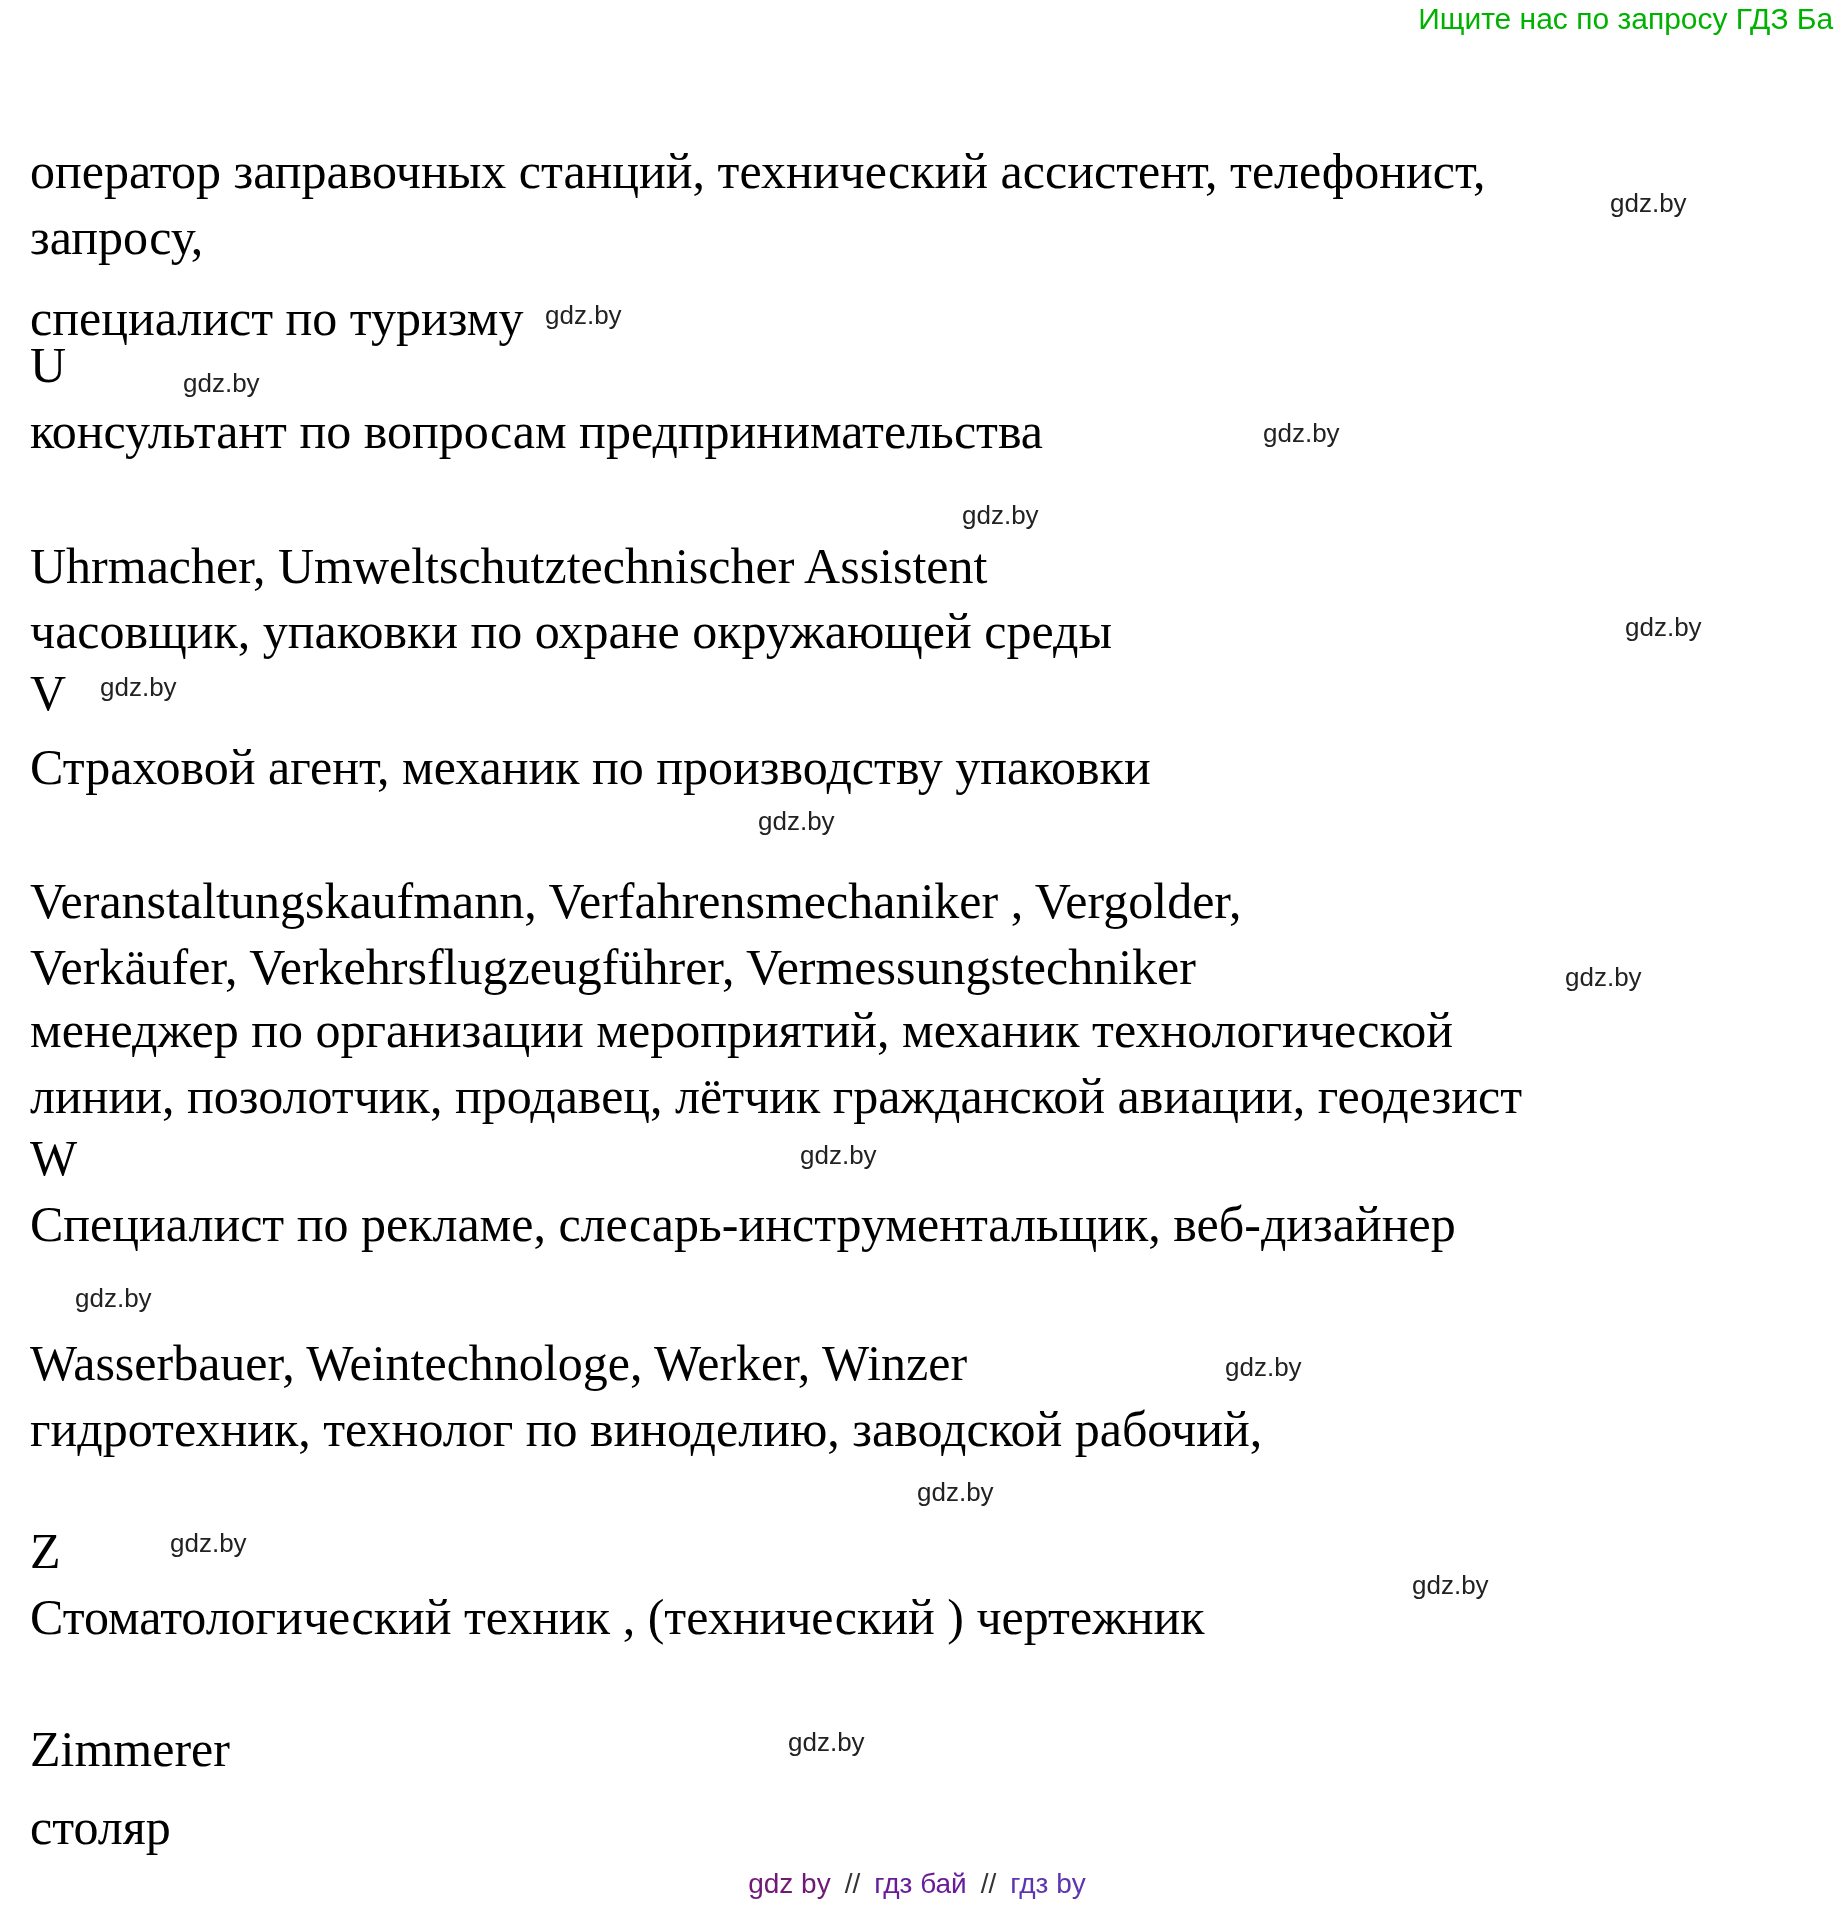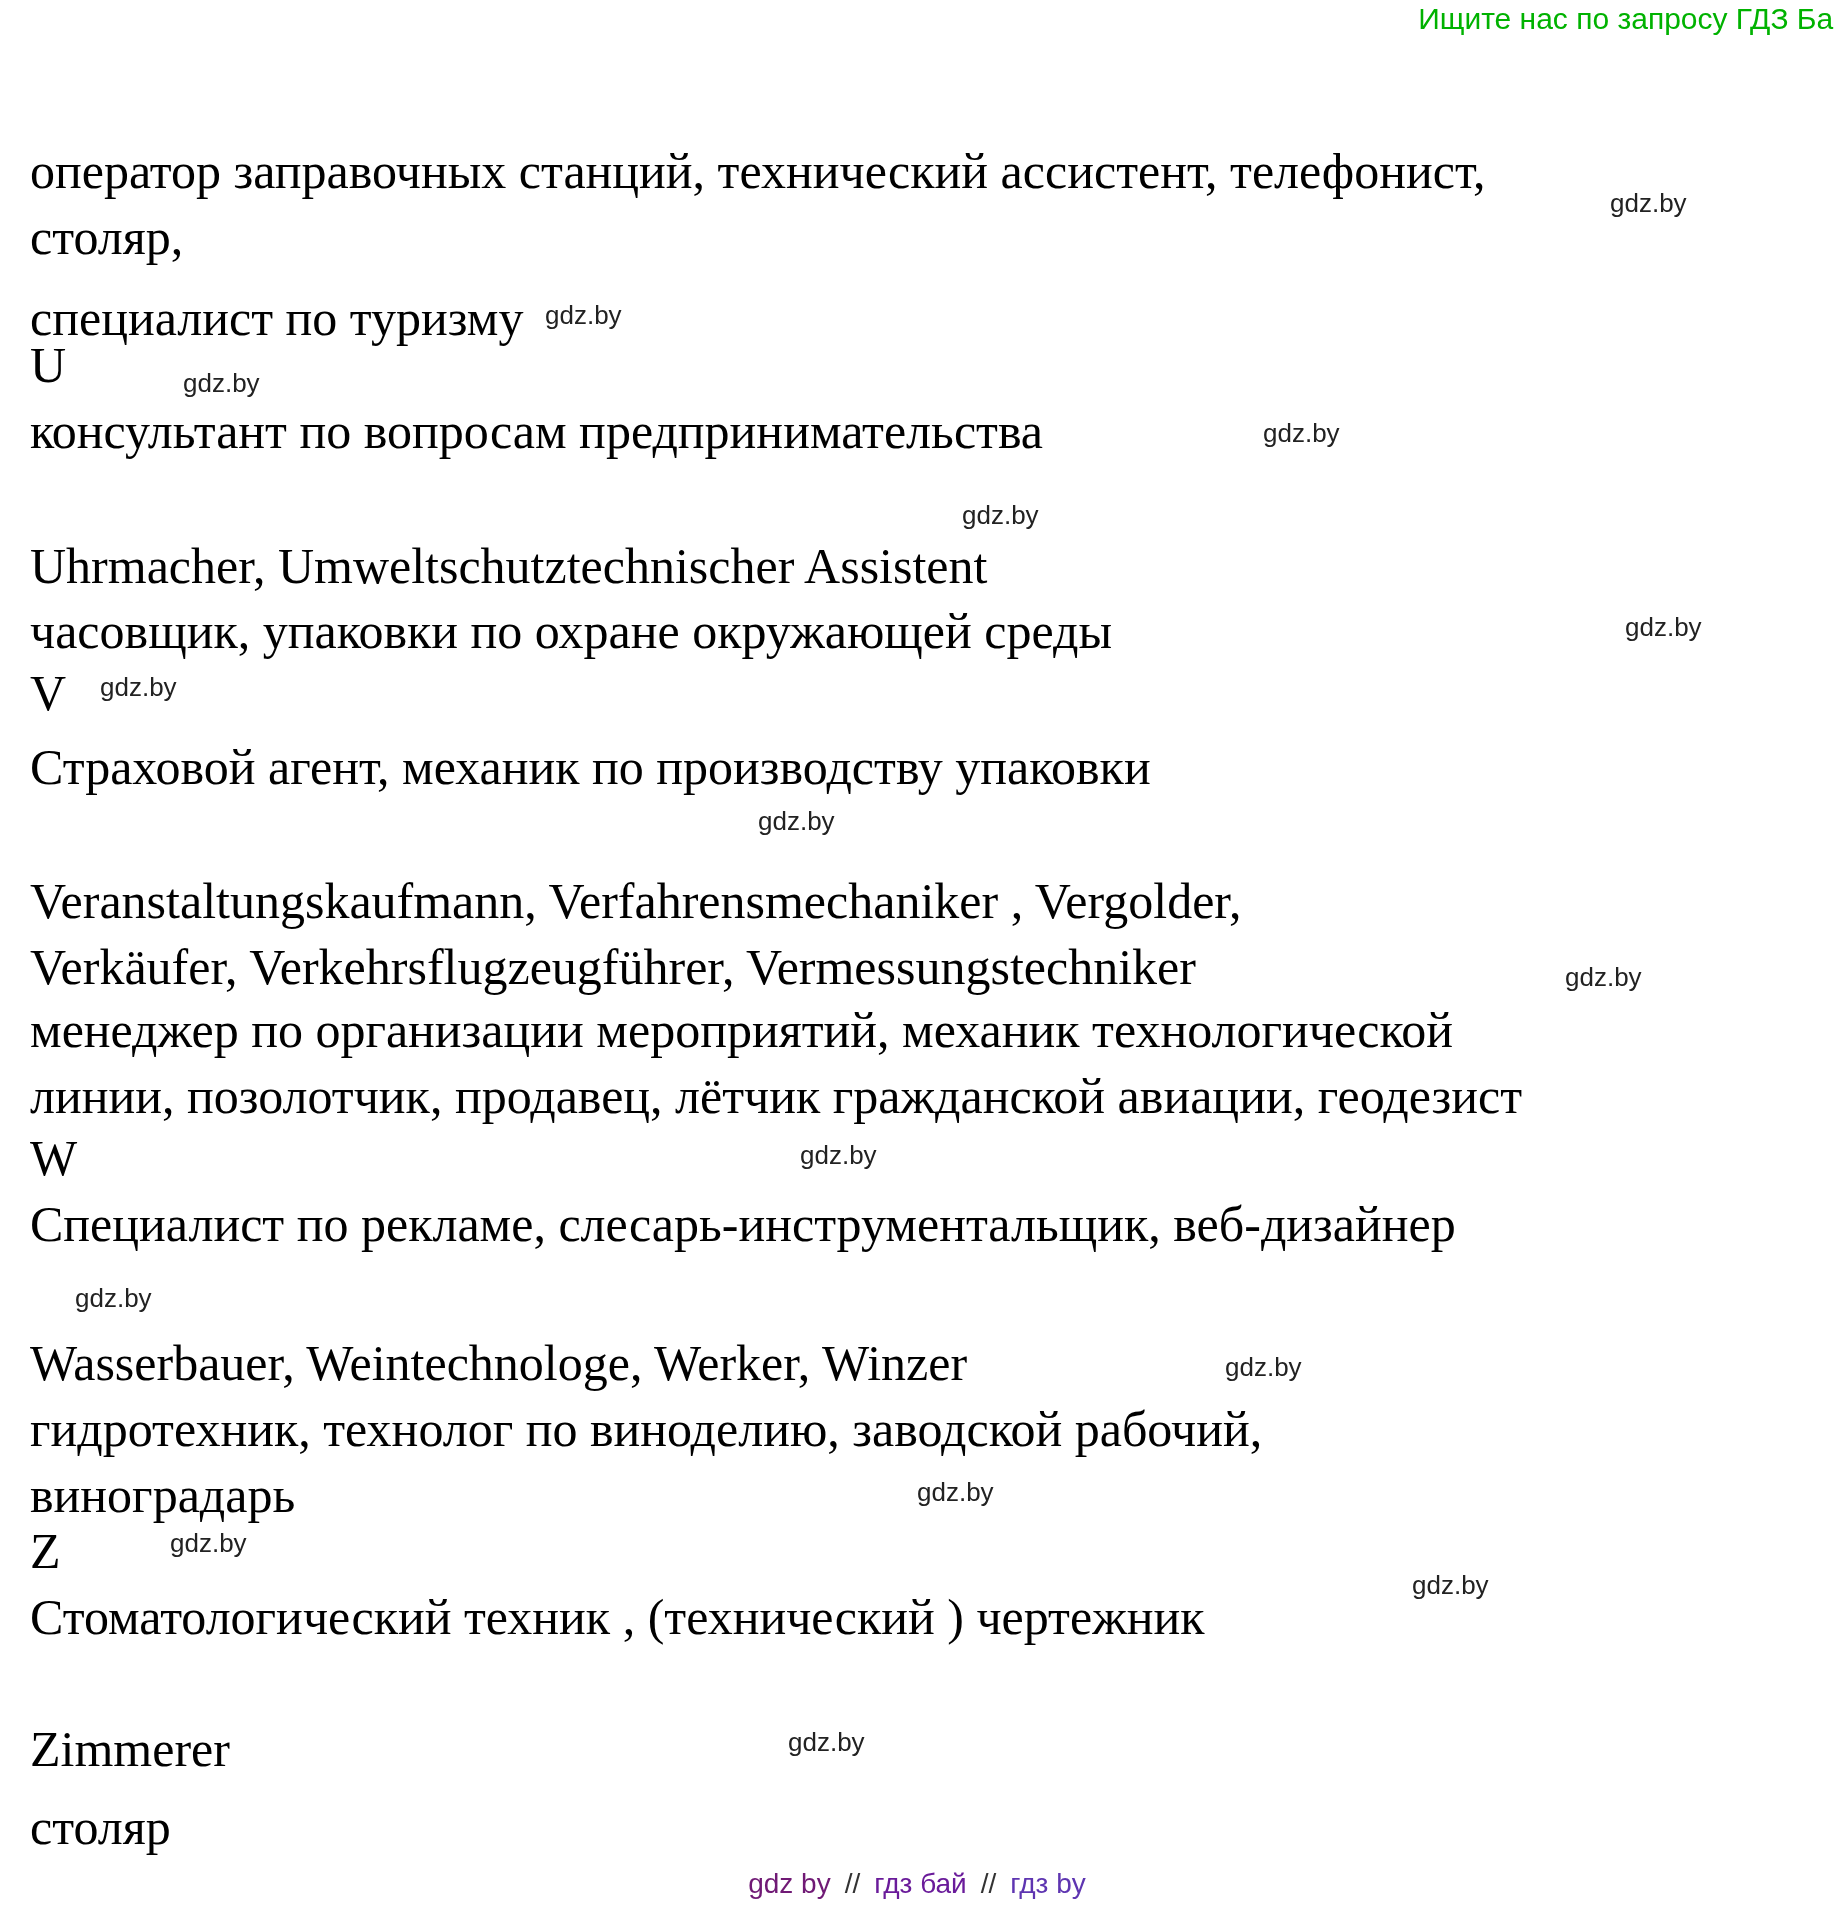--- a/index.html
+++ b/index.html
@@ -58,37 +58,36 @@
   .footer .sep { color: #333333; padding: 0 14px; }
 </style>
 </head>
 <body>
 
 <div id="page-root">
 
   <div class="promo-header">Ищите нас по запросу ГДЗ Бай</div>
 
   <div class="line" style="top:141px">оператор заправочных станций, технический ассистент, телефонист,</div>
-  <div class="line" style="top:207px">столяр,</div>
+  <div class="line" style="top:207px">запросу,</div>
   <div class="line" style="top:288px">специалист по туризму</div>
   <div class="line" style="top:335px">U</div>
   <div class="line" style="top:401px">консультант по вопросам предпринимательства</div>
   <div class="line" style="top:536px">Uhrmacher, Umweltschutztechnischer Assistent</div>
   <div class="line" style="top:601px">часовщик, упаковки по охране окружающей среды</div>
   <div class="line" style="top:663px">V</div>
   <div class="line" style="top:737px">Страховой агент, механик по производству упаковки</div>
   <div class="line" style="top:871px">Veranstaltungskaufmann, Verfahrensmechaniker , Vergolder,</div>
   <div class="line" style="top:937px">Verkäufer, Verkehrsflugzeugführer, Vermessungstechniker</div>
   <div class="line" style="top:1000px">менеджер по организации мероприятий, механик технологической</div>
   <div class="line" style="top:1066px">линии, позолотчик, продавец, лётчик гражданской авиации, геодезист</div>
   <div class="line" style="top:1128px">W</div>
   <div class="line" style="top:1194px">Специалист по рекламе, слесарь-инструментальщик, веб-дизайнер</div>
   <div class="line" style="top:1333px">Wasserbauer, Weintechnologe, Werker, Winzer</div>
   <div class="line" style="top:1399px">гидротехник, технолог по виноделию, заводской рабочий,</div>
-  <div class="line" style="top:1465px">виноградарь</div>
   <div class="line" style="top:1521px">Z</div>
   <div class="line" style="top:1587px">Стоматологический техник , (технический ) чертежник</div>
   <div class="line" style="top:1719px">Zimmerer</div>
   <div class="line" style="top:1797px">столяр</div>
 
   <span class="wm" style="left:1610px; top:188px">gdz.by</span>
   <span class="wm" style="left:545px;  top:300px">gdz.by</span>
   <span class="wm" style="left:183px;  top:368px">gdz.by</span>
   <span class="wm" style="left:1263px; top:418px">gdz.by</span>
   <span class="wm" style="left:962px;  top:500px">gdz.by</span>

